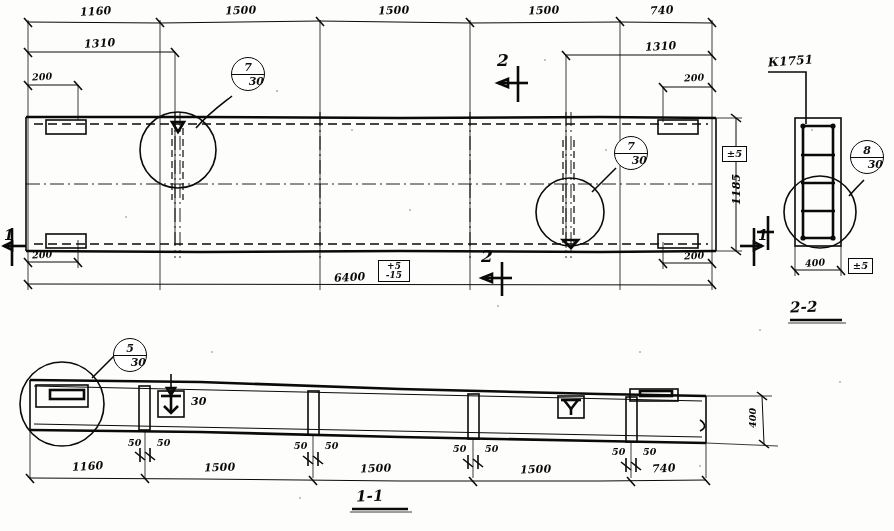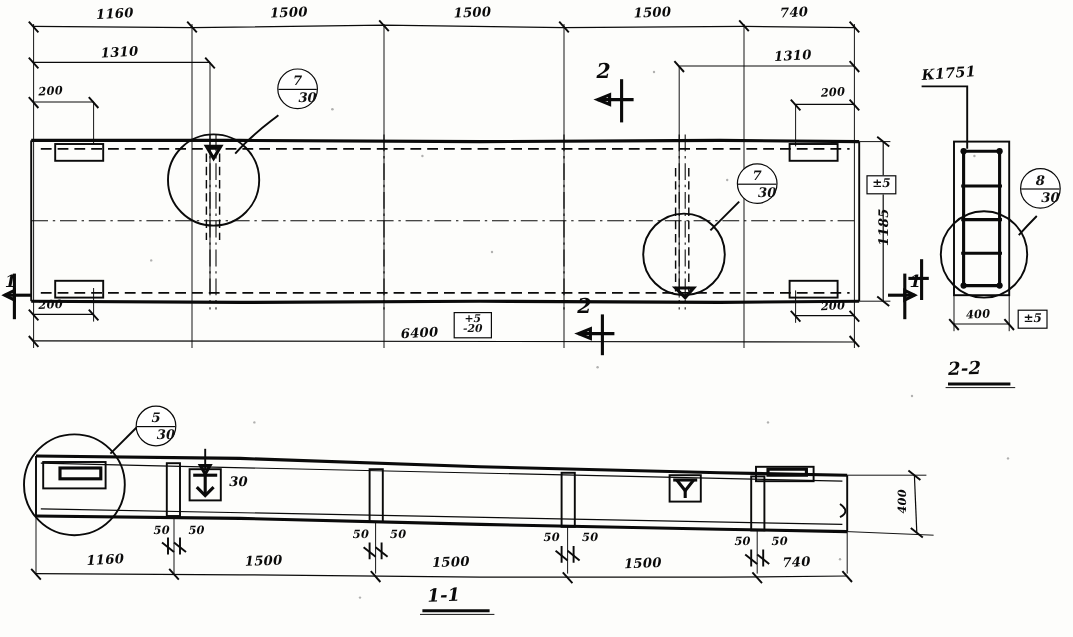--- a/index.html
+++ b/index.html
@@ -390,21 +390,21 @@
 
   <div class="lbl dim-sm" style="left:32px;  top:72px; transform:rotate(-3deg);">200</div>
   <div class="lbl dim-sm" style="left:684px; top:73px; transform:rotate(-3deg);">200</div>
   <div class="lbl dim-sm" style="left:32px;  top:250px; transform:rotate(-3deg);">200</div>
   <div class="lbl dim-sm" style="left:684px; top:251px; transform:rotate(-3deg);">200</div>
 
   <div class="lbl dim" style="left:334px; top:272px; transform:rotate(-3deg);">6400</div>
 
   <div class="tolbox" style="left:378px; top:260px; width:26px;">
     <div>+5</div>
-    <div>-20</div>
+    <div>-15</div>
   </div>
 
   <div class="lbl dim rot" style="left:731px; top:205px;">1185</div>
 
   <div class="tolbox one" style="left:722px; top:146px; width:17px;">±5</div>
 
   <div class="lbl tag" style="left:4px;  top:228px; font-size:14px;">1</div>
   <div class="lbl tag" style="left:758px; top:228px; font-size:14px;">1</div>
   <div class="lbl tag" style="left:497px; top:52px; font-size:17px;">2</div>
   <div class="lbl tag" style="left:481px; top:248px; font-size:17px;">2</div>

